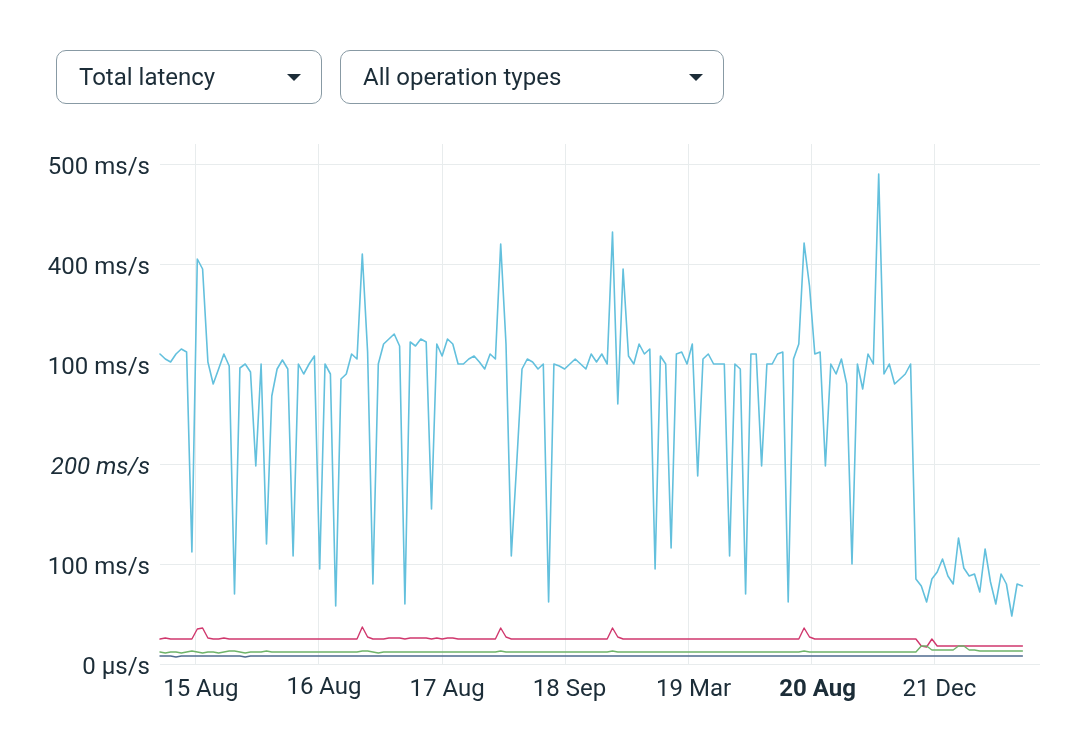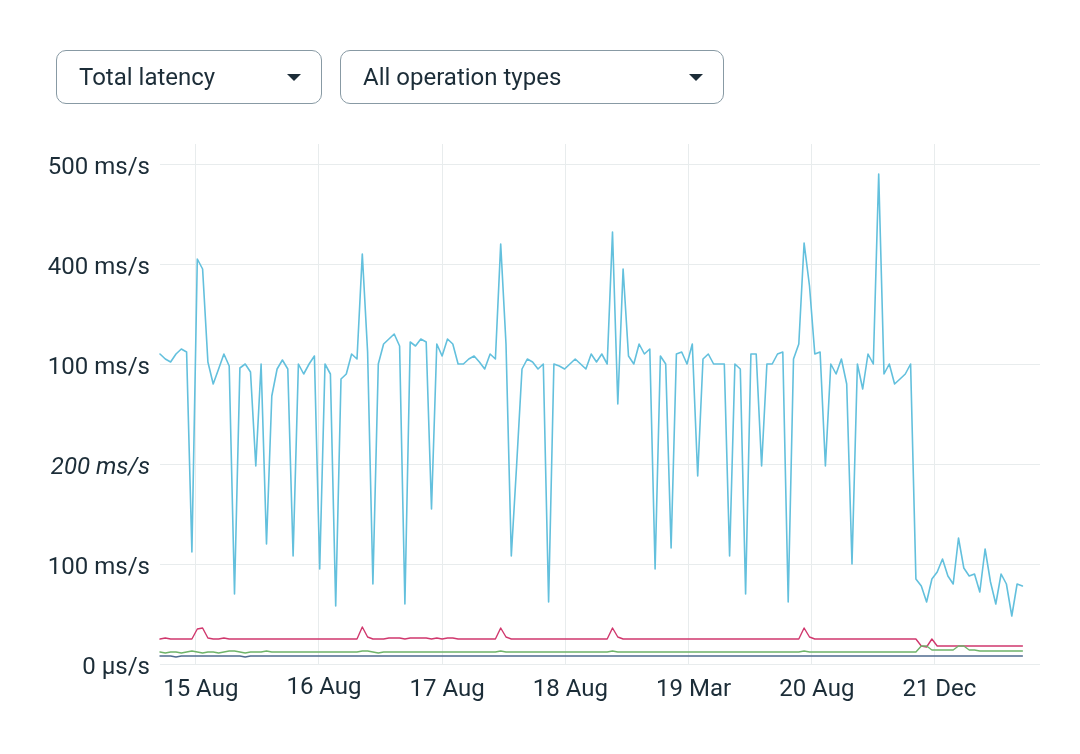--- a/index.html
+++ b/index.html
@@ -102,25 +102,25 @@
       <div class="axis-label" style="right: 900px; top: 108px; text-align: right;">400 ms/s</div>
       <div class="gridline" style="left: 110px; top: 20px; width: 880px;"></div>
       <div class="axis-label" style="right: 900px; top: 8px; text-align: right;">500 ms/s</div>
       <div class="vgridline" style="left: 145.2px; top: 0px; height: 520px;"></div>
       <div class="axis-label" style="left: 113.2px; top: 530px;">15 Aug</div>
       <div class="vgridline" style="left: 268.4px; top: 0px; height: 520px;"></div>
       <div class="axis-label" style="left: 236.4px; top: 528px;">16 Aug</div>
       <div class="vgridline" style="left: 391.6px; top: 0px; height: 520px;"></div>
       <div class="axis-label" style="left: 359.6px; top: 530px;">17 Aug</div>
       <div class="vgridline" style="left: 514.8px; top: 0px; height: 520px;"></div>
-      <div class="axis-label" style="left: 482.8px; top: 530px;">18 Aug</div>
+      <div class="axis-label" style="left: 482.8px; top: 530px;">18 Sep</div>
       <div class="vgridline" style="left: 638px; top: 0px; height: 520px;"></div>
       <div class="axis-label" style="left: 606px; top: 530px;">19 Mar</div>
       <div class="vgridline" style="left: 761.2px; top: 0px; height: 520px;"></div>
-      <div class="axis-label" style="left: 729.2px; top: 530px;">20 Aug</div>
+      <div class="axis-label" style="left: 729.2px; top: 530px; font-weight: bold;">20 Aug</div>
       <div class="vgridline" style="left: 884.4px; top: 0px; height: 520px;"></div>
       <div class="axis-label" style="left: 852.4px; top: 530px;">21 Dec</div>
       <svg class="plot" width="1000" height="560" style="left: 0px; top: 0px;">
         <path d="M110.0 210.0 L115.3 215.0 L120.6 218.0 L126.0 210.0 L131.3 205.0 L136.6 208.0 L141.9 408.0 L147.3 115.0 L152.6 125.0 L157.9 218.0 L163.2 240.0 L168.6 225.0 L173.9 210.0 L179.2 222.0 L184.5 450.0 L189.9 224.0 L195.2 220.0 L200.5 228.0 L205.8 322.0 L211.1 220.0 L216.5 400.0 L221.8 252.0 L227.1 225.0 L232.4 216.0 L237.8 225.0 L243.1 412.0 L248.4 220.0 L253.7 230.0 L259.1 220.0 L264.4 212.0 L269.7 425.0 L275.0 220.0 L280.4 230.0 L285.7 462.0 L291.0 235.0 L296.3 230.0 L301.6 210.0 L307.0 215.0 L312.3 110.0 L317.6 208.0 L322.9 440.0 L328.3 220.0 L333.6 200.0 L338.9 195.0 L344.2 190.0 L349.6 202.0 L354.9 460.0 L360.2 198.0 L365.5 202.0 L370.8 195.0 L376.2 198.0 L381.5 365.0 L386.8 200.0 L392.1 212.0 L397.5 195.0 L402.8 200.0 L408.1 220.0 L413.4 220.0 L418.8 215.0 L424.1 212.0 L429.4 218.0 L434.7 225.0 L440.1 210.0 L445.4 215.0 L450.7 100.0 L456.0 200.0 L461.3 412.0 L466.7 320.0 L472.0 225.0 L477.3 215.0 L482.6 218.0 L488.0 225.0 L493.3 220.0 L498.6 458.0 L503.9 220.0 L509.3 222.0 L514.6 225.0 L519.9 220.0 L525.2 215.0 L530.6 220.0 L535.9 225.0 L541.2 210.0 L546.5 218.0 L551.8 210.0 L557.2 220.0 L562.5 88.0 L567.8 260.0 L573.1 125.0 L578.5 212.0 L583.8 220.0 L589.1 200.0 L594.4 210.0 L599.8 205.0 L605.1 425.0 L610.4 212.0 L615.7 220.0 L621.1 404.0 L626.4 210.0 L631.7 208.0 L637.0 220.0 L642.3 200.0 L647.7 332.0 L653.0 215.0 L658.3 210.0 L663.6 220.0 L669.0 220.0 L674.3 220.0 L679.6 412.0 L684.9 220.0 L690.3 225.0 L695.6 450.0 L700.9 210.0 L706.2 210.0 L711.6 322.0 L716.9 220.0 L722.2 220.0 L727.5 210.0 L732.8 208.0 L738.2 458.0 L743.5 215.0 L748.8 200.0 L754.1 99.0 L759.5 142.0 L764.8 210.0 L770.1 208.0 L775.4 322.0 L780.8 220.0 L786.1 230.0 L791.4 215.0 L796.7 240.0 L802.0 420.0 L807.4 220.0 L812.7 245.0 L818.0 210.0 L823.3 220.0 L828.7 30.0 L834.0 230.0 L839.3 220.0 L844.6 240.0 L850.0 235.0 L855.3 230.0 L860.6 220.0 L865.9 435.0 L871.3 442.0 L876.6 458.0 L881.9 435.0 L887.2 428.0 L892.5 415.0 L897.9 432.0 L903.2 440.0 L908.5 394.0 L913.8 424.0 L919.2 432.0 L924.5 430.0 L929.8 448.0 L935.1 405.0 L940.5 438.0 L945.8 460.0 L951.1 430.0 L956.4 440.0 L961.8 472.0 L967.1 440.0 L972.4 442.0 " fill="none" stroke="#63c0dd" stroke-width="1.6" stroke-linejoin="round" stroke-linecap="round"></path>
         <path d="M110.0 495.0 L115.3 494.0 L120.6 495.0 L126.0 495.0 L131.3 495.0 L136.6 495.0 L141.9 495.0 L147.3 485.0 L152.6 484.0 L157.9 494.0 L163.2 495.0 L168.6 495.0 L173.9 494.0 L179.2 495.0 L184.5 495.0 L189.9 495.0 L195.2 495.0 L200.5 495.0 L205.8 495.0 L211.1 495.0 L216.5 495.0 L221.8 495.0 L227.1 495.0 L232.4 495.0 L237.8 495.0 L243.1 495.0 L248.4 495.0 L253.7 495.0 L259.1 495.0 L264.4 495.0 L269.7 495.0 L275.0 495.0 L280.4 495.0 L285.7 495.0 L291.0 495.0 L296.3 495.0 L301.6 495.0 L307.0 495.0 L312.3 483.0 L317.6 493.0 L322.9 495.0 L328.3 495.0 L333.6 495.0 L338.9 494.0 L344.2 494.0 L349.6 494.0 L354.9 495.0 L360.2 494.0 L365.5 494.0 L370.8 494.0 L376.2 494.0 L381.5 495.0 L386.8 494.0 L392.1 495.0 L397.5 494.0 L402.8 494.0 L408.1 495.0 L413.4 495.0 L418.8 495.0 L424.1 495.0 L429.4 495.0 L434.7 495.0 L440.1 495.0 L445.4 495.0 L450.7 484.0 L456.0 493.0 L461.3 495.0 L466.7 495.0 L472.0 495.0 L477.3 495.0 L482.6 495.0 L488.0 495.0 L493.3 495.0 L498.6 495.0 L503.9 495.0 L509.3 495.0 L514.6 495.0 L519.9 495.0 L525.2 495.0 L530.6 495.0 L535.9 495.0 L541.2 495.0 L546.5 495.0 L551.8 495.0 L557.2 495.0 L562.5 484.0 L567.8 493.0 L573.1 495.0 L578.5 495.0 L583.8 495.0 L589.1 495.0 L594.4 495.0 L599.8 495.0 L605.1 495.0 L610.4 495.0 L615.7 495.0 L621.1 495.0 L626.4 495.0 L631.7 495.0 L637.0 495.0 L642.3 495.0 L647.7 495.0 L653.0 495.0 L658.3 495.0 L663.6 495.0 L669.0 495.0 L674.3 495.0 L679.6 495.0 L684.9 495.0 L690.3 495.0 L695.6 495.0 L700.9 495.0 L706.2 495.0 L711.6 495.0 L716.9 495.0 L722.2 495.0 L727.5 495.0 L732.8 495.0 L738.2 495.0 L743.5 495.0 L748.8 495.0 L754.1 484.0 L759.5 493.0 L764.8 495.0 L770.1 495.0 L775.4 495.0 L780.8 495.0 L786.1 495.0 L791.4 495.0 L796.7 495.0 L802.0 495.0 L807.4 495.0 L812.7 495.0 L818.0 495.0 L823.3 495.0 L828.7 495.0 L834.0 495.0 L839.3 495.0 L844.6 495.0 L850.0 495.0 L855.3 495.0 L860.6 495.0 L865.9 495.0 L871.3 502.0 L876.6 503.0 L881.9 495.0 L887.2 502.0 L892.5 502.0 L897.9 502.0 L903.2 502.0 L908.5 502.0 L913.8 502.0 L919.2 502.0 L924.5 502.0 L929.8 502.0 L935.1 502.0 L940.5 502.0 L945.8 502.0 L951.1 502.0 L956.4 502.0 L961.8 502.0 L967.1 502.0 L972.4 502.0 " fill="none" stroke="#d0376d" stroke-width="1.4" stroke-linejoin="round" stroke-linecap="round"></path>
         <path d="M110.0 508.0 L115.3 509.0 L120.6 508.0 L126.0 508.0 L131.3 509.0 L136.6 508.0 L141.9 507.0 L147.3 508.0 L152.6 509.0 L157.9 508.0 L163.2 508.0 L168.6 509.0 L173.9 508.0 L179.2 507.0 L184.5 507.0 L189.9 508.0 L195.2 509.0 L200.5 508.0 L205.8 508.0 L211.1 508.0 L216.5 507.0 L221.8 508.0 L227.1 508.0 L232.4 508.0 L237.8 508.0 L243.1 508.0 L248.4 508.0 L253.7 508.0 L259.1 508.0 L264.4 508.0 L269.7 508.0 L275.0 508.0 L280.4 508.0 L285.7 508.0 L291.0 508.0 L296.3 508.0 L301.6 508.0 L307.0 508.0 L312.3 507.0 L317.6 507.0 L322.9 508.0 L328.3 509.0 L333.6 508.0 L338.9 508.0 L344.2 508.0 L349.6 508.0 L354.9 508.0 L360.2 508.0 L365.5 508.0 L370.8 508.0 L376.2 508.0 L381.5 508.0 L386.8 508.0 L392.1 508.0 L397.5 508.0 L402.8 508.0 L408.1 508.0 L413.4 508.0 L418.8 508.0 L424.1 508.0 L429.4 508.0 L434.7 508.0 L440.1 508.0 L445.4 508.0 L450.7 507.0 L456.0 508.0 L461.3 508.0 L466.7 508.0 L472.0 508.0 L477.3 508.0 L482.6 508.0 L488.0 508.0 L493.3 508.0 L498.6 508.0 L503.9 508.0 L509.3 508.0 L514.6 508.0 L519.9 508.0 L525.2 508.0 L530.6 508.0 L535.9 508.0 L541.2 508.0 L546.5 508.0 L551.8 508.0 L557.2 508.0 L562.5 507.0 L567.8 508.0 L573.1 508.0 L578.5 508.0 L583.8 508.0 L589.1 508.0 L594.4 508.0 L599.8 508.0 L605.1 508.0 L610.4 508.0 L615.7 508.0 L621.1 508.0 L626.4 508.0 L631.7 508.0 L637.0 508.0 L642.3 508.0 L647.7 508.0 L653.0 508.0 L658.3 508.0 L663.6 508.0 L669.0 508.0 L674.3 508.0 L679.6 508.0 L684.9 508.0 L690.3 508.0 L695.6 508.0 L700.9 508.0 L706.2 508.0 L711.6 508.0 L716.9 508.0 L722.2 508.0 L727.5 508.0 L732.8 508.0 L738.2 508.0 L743.5 508.0 L748.8 508.0 L754.1 507.0 L759.5 508.0 L764.8 508.0 L770.1 508.0 L775.4 508.0 L780.8 508.0 L786.1 508.0 L791.4 508.0 L796.7 508.0 L802.0 508.0 L807.4 508.0 L812.7 508.0 L818.0 508.0 L823.3 508.0 L828.7 508.0 L834.0 508.0 L839.3 508.0 L844.6 508.0 L850.0 508.0 L855.3 508.0 L860.6 508.0 L865.9 508.0 L871.3 502.0 L876.6 502.0 L881.9 506.0 L887.2 506.0 L892.5 506.0 L897.9 506.0 L903.2 506.0 L908.5 502.0 L913.8 502.0 L919.2 506.0 L924.5 506.0 L929.8 507.0 L935.1 507.0 L940.5 507.0 L945.8 507.0 L951.1 507.0 L956.4 507.0 L961.8 507.0 L967.1 507.0 L972.4 507.0 " fill="none" stroke="#6fb36a" stroke-width="1.4" stroke-linejoin="round" stroke-linecap="round"></path>
         <path d="M110.0 512.0 L115.3 512.0 L120.6 512.0 L126.0 513.0 L131.3 512.0 L136.6 512.0 L141.9 512.0 L147.3 512.0 L152.6 512.0 L157.9 512.0 L163.2 512.0 L168.6 512.0 L173.9 512.0 L179.2 512.0 L184.5 512.0 L189.9 512.0 L195.2 513.0 L200.5 512.0 L205.8 512.0 L211.1 512.0 L216.5 512.0 L221.8 512.0 L227.1 512.0 L232.4 512.0 L237.8 512.0 L243.1 512.0 L248.4 512.0 L253.7 512.0 L259.1 512.0 L264.4 512.0 L269.7 512.0 L275.0 512.0 L280.4 512.0 L285.7 512.0 L291.0 512.0 L296.3 512.0 L301.6 512.0 L307.0 512.0 L312.3 512.0 L317.6 512.0 L322.9 512.0 L328.3 512.0 L333.6 512.0 L338.9 512.0 L344.2 512.0 L349.6 512.0 L354.9 512.0 L360.2 512.0 L365.5 512.0 L370.8 512.0 L376.2 512.0 L381.5 512.0 L386.8 512.0 L392.1 512.0 L397.5 512.0 L402.8 512.0 L408.1 512.0 L413.4 512.0 L418.8 512.0 L424.1 512.0 L429.4 512.0 L434.7 512.0 L440.1 512.0 L445.4 512.0 L450.7 512.0 L456.0 512.0 L461.3 512.0 L466.7 512.0 L472.0 512.0 L477.3 512.0 L482.6 512.0 L488.0 512.0 L493.3 512.0 L498.6 512.0 L503.9 512.0 L509.3 512.0 L514.6 512.0 L519.9 512.0 L525.2 512.0 L530.6 512.0 L535.9 512.0 L541.2 512.0 L546.5 512.0 L551.8 512.0 L557.2 512.0 L562.5 512.0 L567.8 512.0 L573.1 512.0 L578.5 512.0 L583.8 512.0 L589.1 512.0 L594.4 512.0 L599.8 512.0 L605.1 512.0 L610.4 512.0 L615.7 512.0 L621.1 512.0 L626.4 512.0 L631.7 512.0 L637.0 512.0 L642.3 512.0 L647.7 512.0 L653.0 512.0 L658.3 512.0 L663.6 512.0 L669.0 512.0 L674.3 512.0 L679.6 512.0 L684.9 512.0 L690.3 512.0 L695.6 512.0 L700.9 512.0 L706.2 512.0 L711.6 512.0 L716.9 512.0 L722.2 512.0 L727.5 512.0 L732.8 512.0 L738.2 512.0 L743.5 512.0 L748.8 512.0 L754.1 512.0 L759.5 512.0 L764.8 512.0 L770.1 512.0 L775.4 512.0 L780.8 512.0 L786.1 512.0 L791.4 512.0 L796.7 512.0 L802.0 512.0 L807.4 512.0 L812.7 512.0 L818.0 512.0 L823.3 512.0 L828.7 512.0 L834.0 512.0 L839.3 512.0 L844.6 512.0 L850.0 512.0 L855.3 512.0 L860.6 512.0 L865.9 512.0 L871.3 512.0 L876.6 512.0 L881.9 512.0 L887.2 512.0 L892.5 512.0 L897.9 512.0 L903.2 512.0 L908.5 512.0 L913.8 512.0 L919.2 512.0 L924.5 512.0 L929.8 512.0 L935.1 512.0 L940.5 512.0 L945.8 512.0 L951.1 512.0 L956.4 512.0 L961.8 512.0 L967.1 512.0 L972.4 512.0 " fill="none" stroke="#4f6b8f" stroke-width="1.4" stroke-linejoin="round" stroke-linecap="round"></path>
       </svg>
     </div>
 </div>

